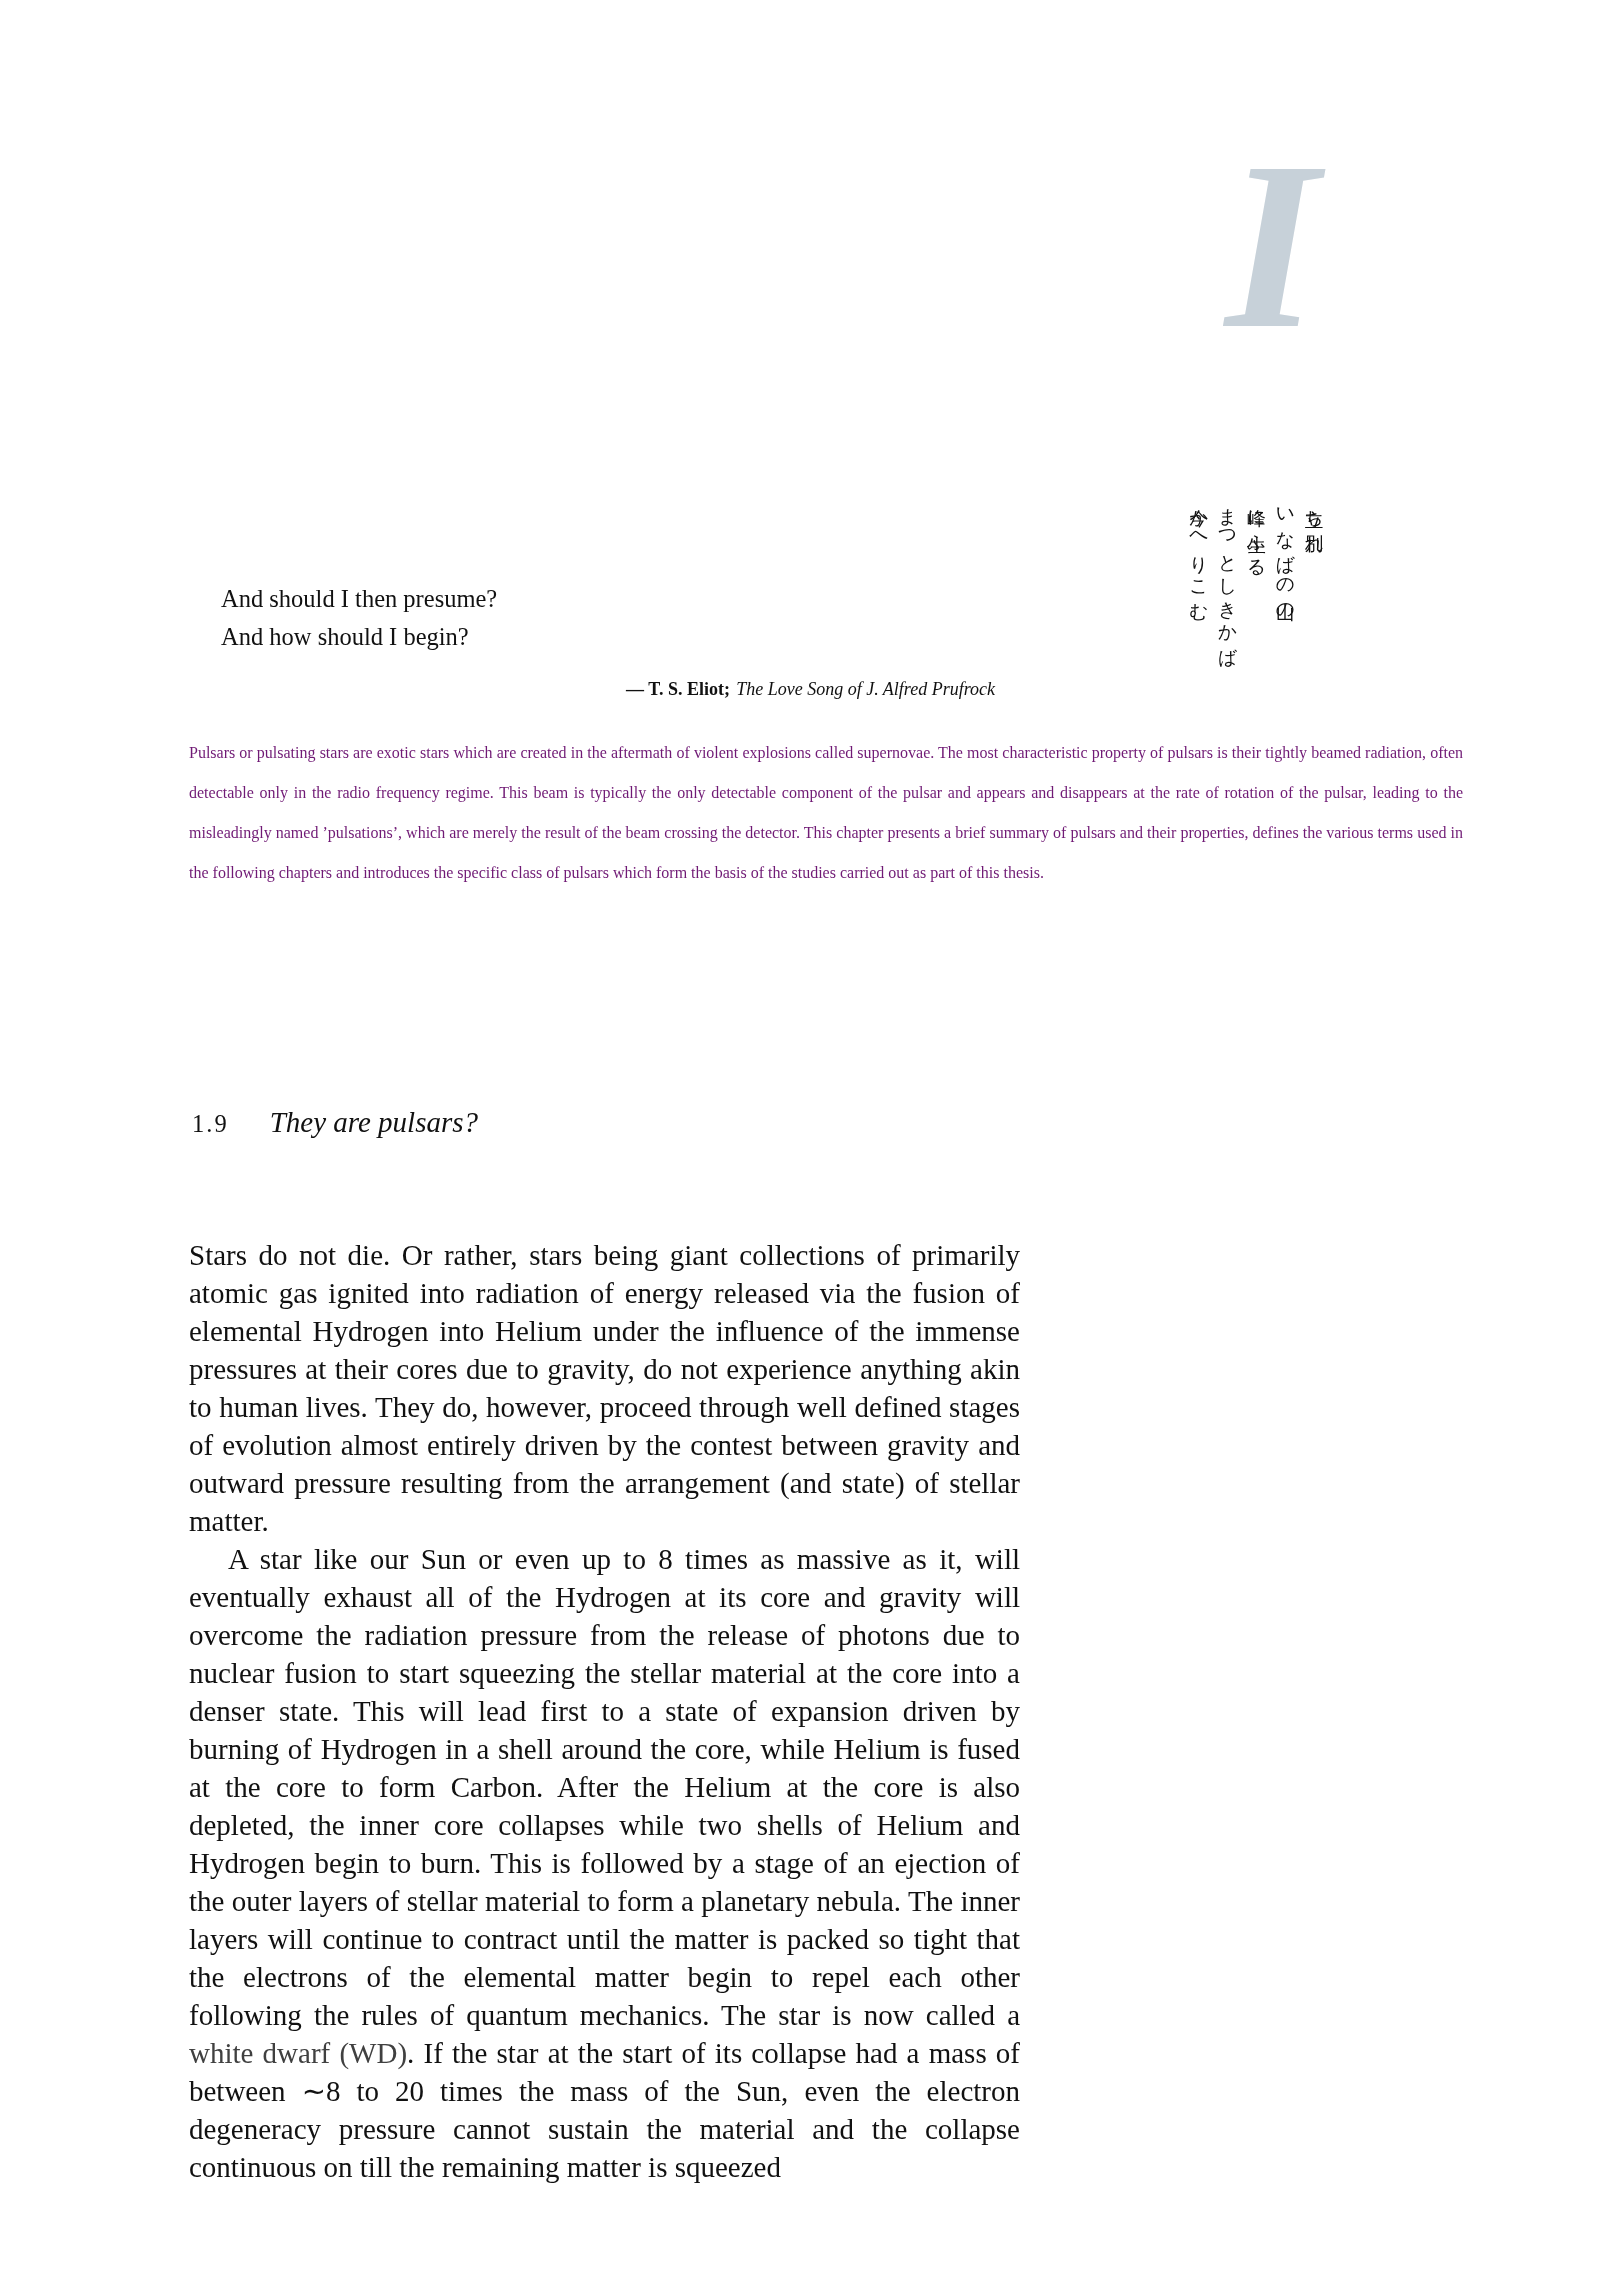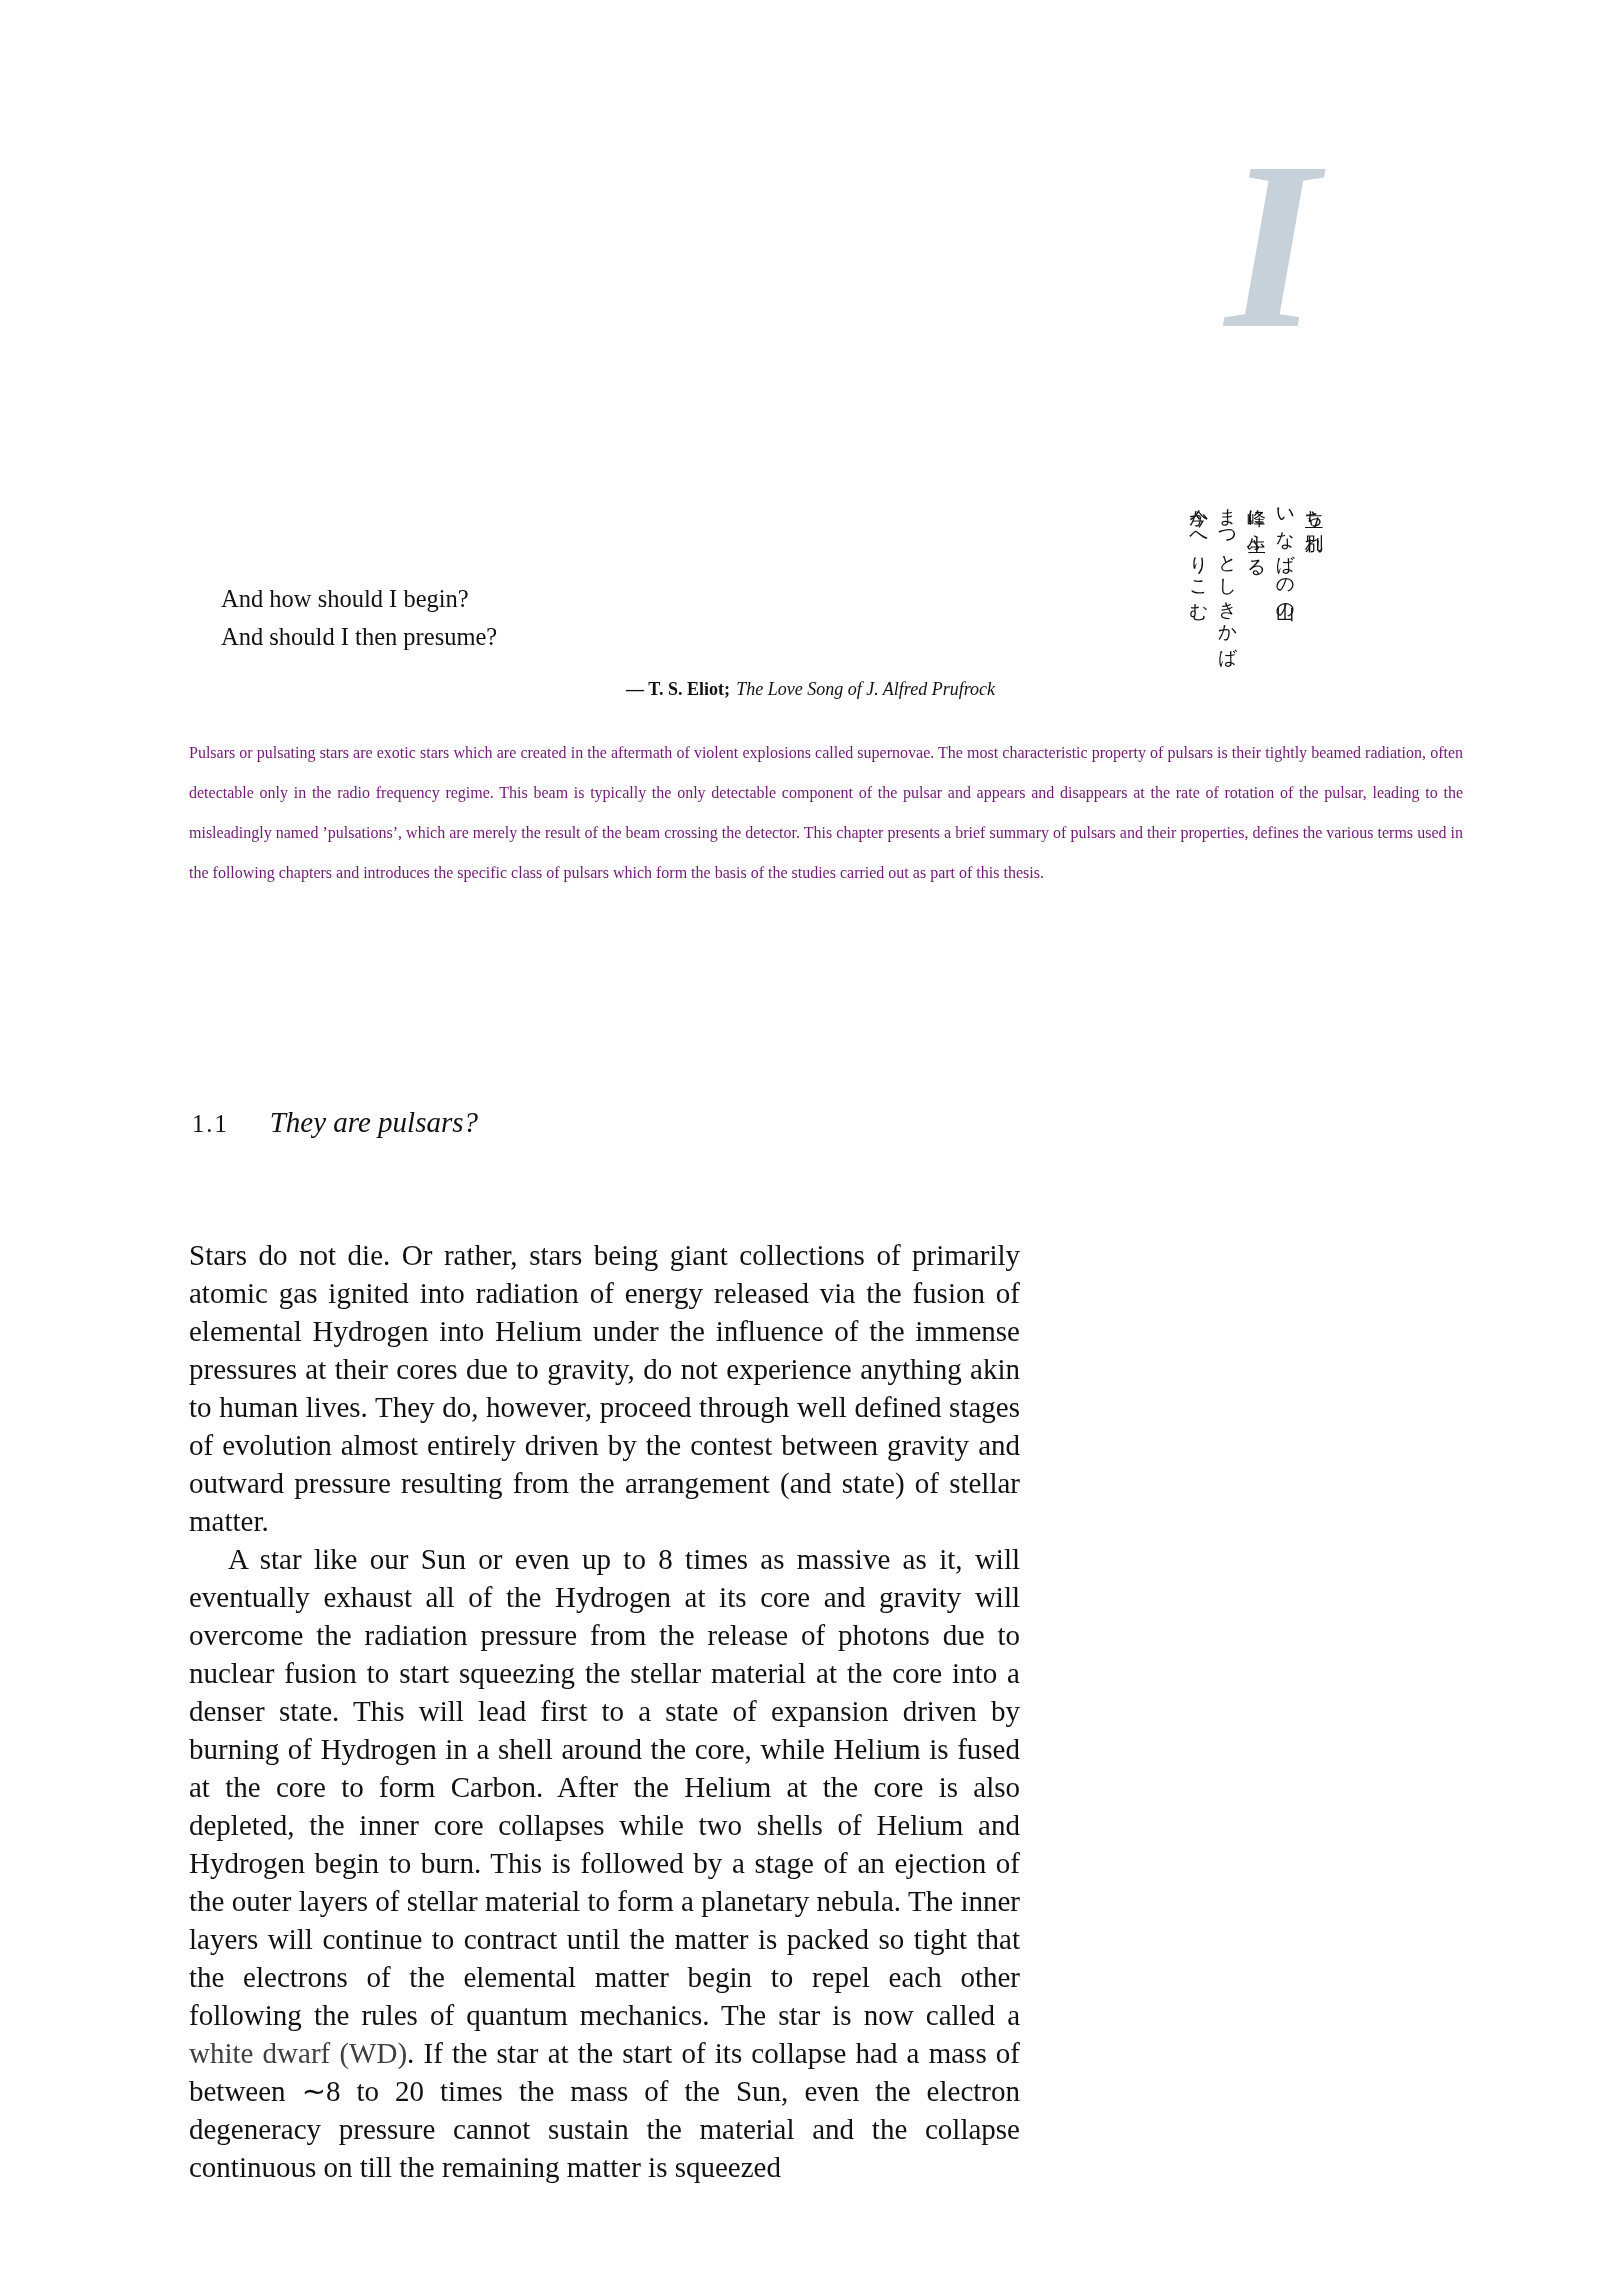--- a/index.html
+++ b/index.html
@@ -139,31 +139,31 @@
 
   <div class="jp-epigraph">
     <span class="jp-col">立ち別れ</span>
     <span class="jp-col">いなばの山の</span>
     <span class="jp-col">峰に生ふる</span>
     <span class="jp-col">まつとしきかば</span>
     <span class="jp-col">今かへりこむ</span>
   </div>
 
   <div class="epigraph">
+    <div class="quote-line">And should I then presume?</div>
     <div class="quote-line">And how should I begin?</div>
-    <div class="quote-line">And should I then presume?</div>
     <div class="attribution">
       <span class="author">— T. S. Eliot;</span><span class="work">The Love Song of J. Alfred Prufrock</span>
     </div>
   </div>
 
   <p class="lead-paragraph">Pulsars or pulsating stars are exotic stars which are created in the aftermath of violent explosions called supernovae. The most characteristic property of pulsars is their tightly beamed radiation, often detectable only in the radio frequency regime. This beam is typically the only detectable component of the pulsar and appears and disappears at the rate of rotation of the pulsar, leading to the misleadingly named ’pulsations’, which are merely the result of the beam crossing the detector. This chapter presents a brief summary of pulsars and their properties, defines the various terms used in the following chapters and introduces the specific class of pulsars which form the basis of the studies carried out as part of this thesis.</p>
 
   <div class="section-heading">
-    <span class="section-number">1.1</span>
+    <span class="section-number">1.9</span>
     <span class="section-title">They are pulsars?</span>
   </div>
 
   <div class="body-column">
     <p>Stars do not die. Or rather, stars being giant collections of primarily atomic gas ignited into radiation of energy released via the fusion of elemental Hydrogen into Helium under the influence of the immense pressures at their cores due to gravity, do not experience anything akin to human lives. They do, however, proceed through well defined stages of evolution almost entirely driven by the contest between gravity and outward pressure resulting from the arrangement (and state) of stellar matter.</p>
     <p><span>A star like our Sun or even up to 8 times as massive as it, will eventually exhaust all of the Hydrogen at its core and gravity will overcome the radiation pressure from the release of photons due to nuclear fusion to start squeezing the stellar material at the core into a denser state. This will lead first to a state of expansion driven by burning of Hydrogen in a shell around the core, while Helium is fused at the core to form Carbon. After the Helium at the core is also depleted, the inner core collapses while two shells of Helium and Hydrogen begin to burn. This is followed by a stage of an ejection of the outer layers of stellar material to form a planetary nebula. The inner layers will continue to contract until the matter is packed so tight that the electrons of the elemental matter begin to repel each other following the rules of quantum mechanics. The star is now called a </span><span class="term-link">white dwarf (WD)</span><span>. If the star at the start of its collapse had a mass of between ∼8 to 20 times the mass of the Sun, even the electron degeneracy pressure cannot sustain the material and the collapse continuous on till the remaining matter is squeezed</span></p>
   </div>
 
 </div>
 

